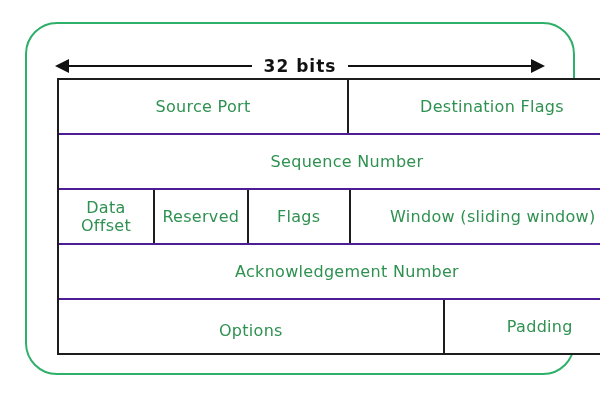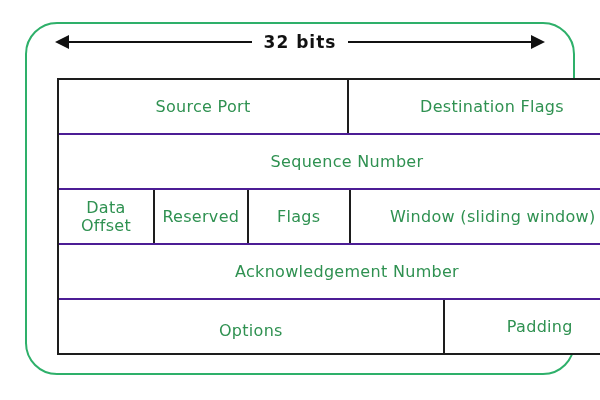--- a/index.html
+++ b/index.html
@@ -15,21 +15,21 @@
     left:25px; top:22px;
     width:550px; height:353px;
     border:2.5px solid #2eb06a;
     border-radius:32px;
     box-sizing:border-box;
     background:#ffffff;
   }
   
   .bits-arrow{
     position:absolute;
-    left:55px; top:32px;
+    left:55px; top:56px;
     width:490px; height:20px;
     display:flex;
     align-items:center;
   }
   .arrow-head-left{
     width:0;height:0;
     border-top:7px solid transparent;
     border-bottom:7px solid transparent;
     border-right:14px solid #111111;
   }

